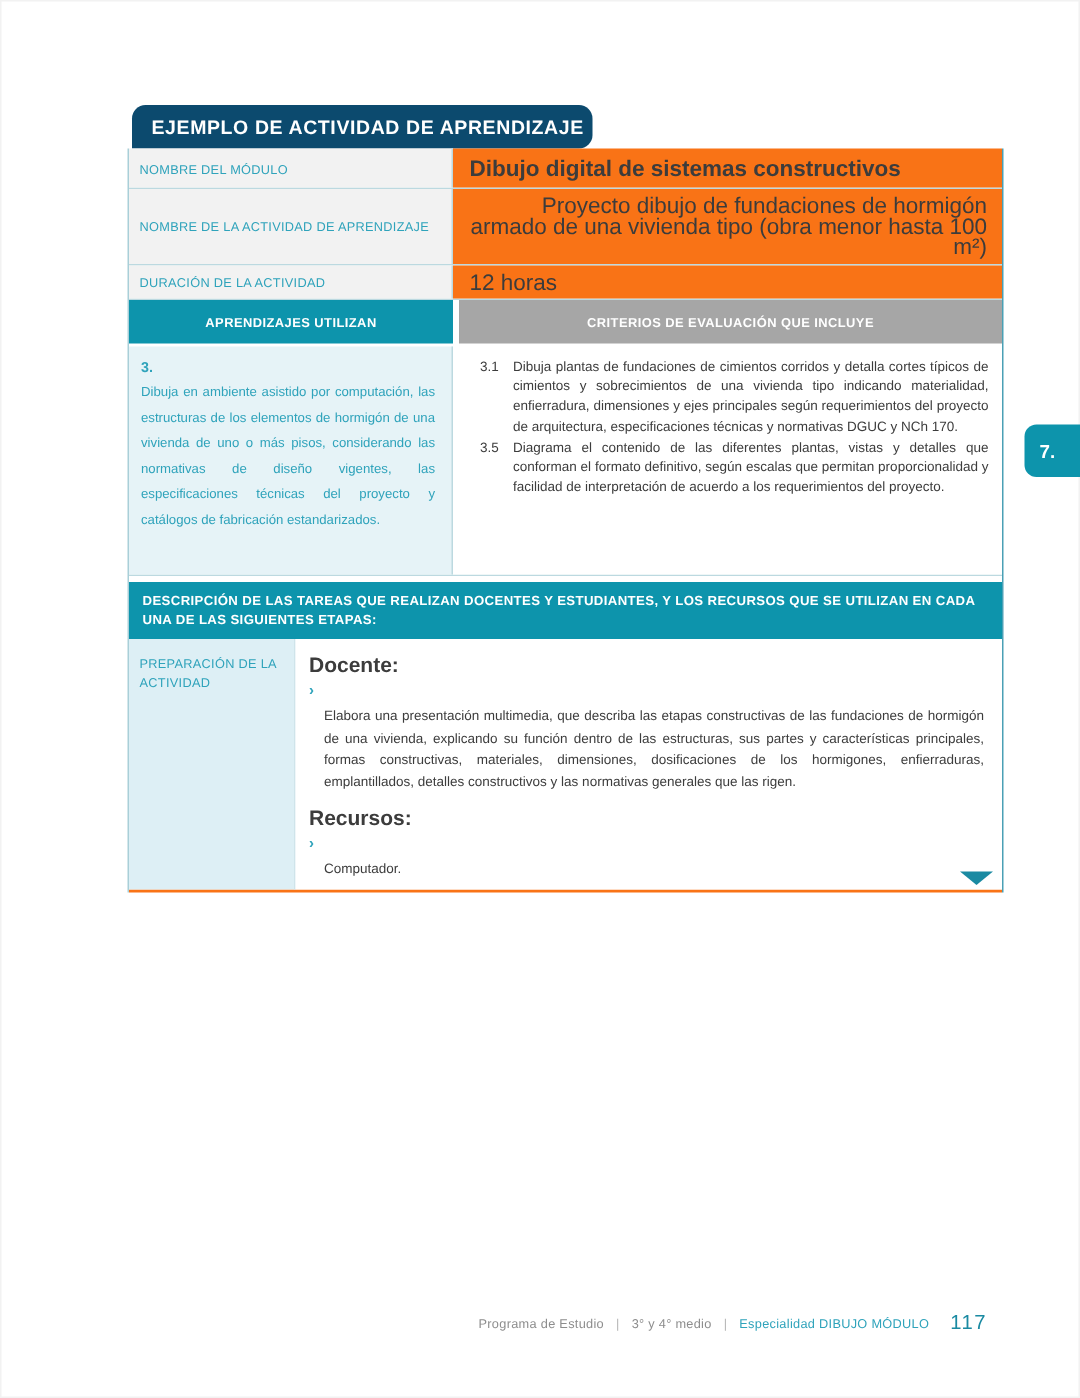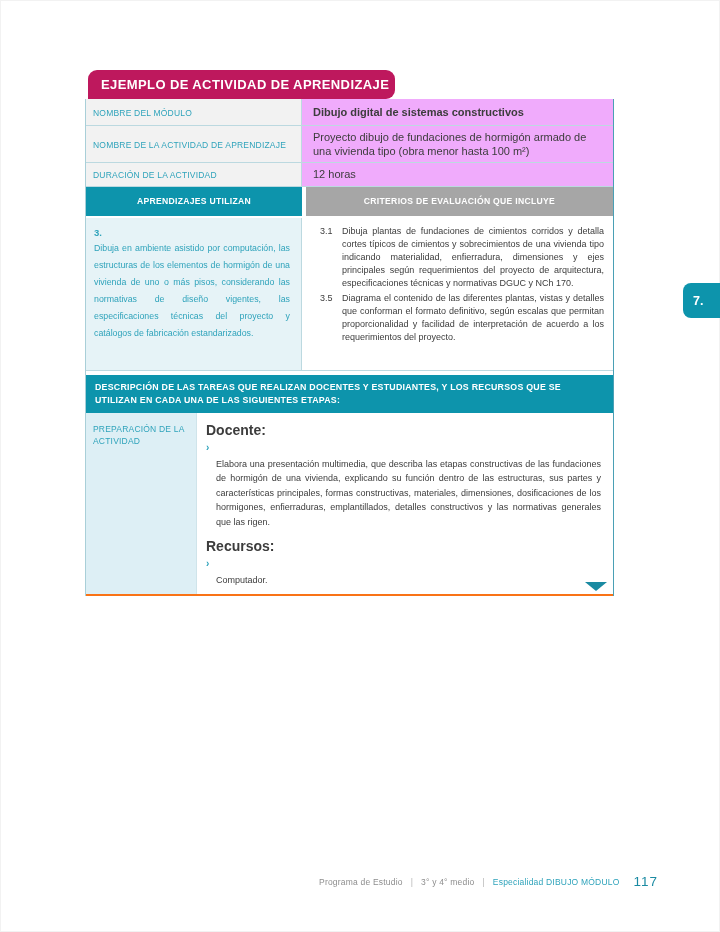--- a/index.html
+++ b/index.html
@@ -4,39 +4,39 @@
 <style>
   html,body{margin:0;padding:0;background:#ffffff;}
   .page{
     position:relative;width:720px;height:932px;background:#ffffff;
     font-family:"Liberation Sans", sans-serif;color:#3c3c3c;overflow:hidden;
     box-shadow:inset 0 0 0 1px #f2f2f2;
   }
   
   .title-box{
     position:absolute;left:88px;top:70px;width:307px;height:29px;
-    background:#be185d;border-radius:9px 9px 9px 0;
+    background:#0c4a6e;border-radius:9px 9px 9px 0;
     display:flex;align-items:center;padding-left:13px;box-sizing:border-box;
   }
   .title-box span{color:#ffffff;font-size:13px;font-weight:bold;letter-spacing:.4px;}
   
   .doc-table{
-    position:absolute;left:85px;top:99px;width:529px;box-sizing:border-box;
+    position:absolute;left:85px;top:99px;width:584px;box-sizing:border-box;
     border-left:1px solid #a9cfd8;border-right:1px solid #4aa0b5;
   }
   .info-row{display:flex;border-bottom:1px solid #bcd9e0;box-sizing:border-box;}
   .info-row .lbl{
     width:216px;box-sizing:border-box;background:#f2f2f2;color:#2fa3bb;
     font-size:8.5px;letter-spacing:.2px;padding:5px 6px 4px 7px;
     border-right:1px solid #bcd9e0;display:flex;align-items:center;
   }
   .info-row .val{
-    flex:1;box-sizing:border-box;background:#f0abfc;font-size:11px;
+    flex:1;box-sizing:border-box;background:#f97316;font-size:15px;
     padding:5px 10px 4px 11px;display:flex;align-items:center;line-height:13.5px;
-    text-align:left;
+    text-align:right;
   }
   .info-row .val.bold{font-weight:bold;}
   .r1{min-height:27px;}
   .r2{min-height:37px;}
   .r3{min-height:23px;}
   .r-met{min-height:30px;}
   
   .col-headers{display:flex;min-height:29px;border-bottom:2px solid #ffffff;}
   .col-headers .hdr{
     display:flex;align-items:center;justify-content:center;color:#ffffff;

